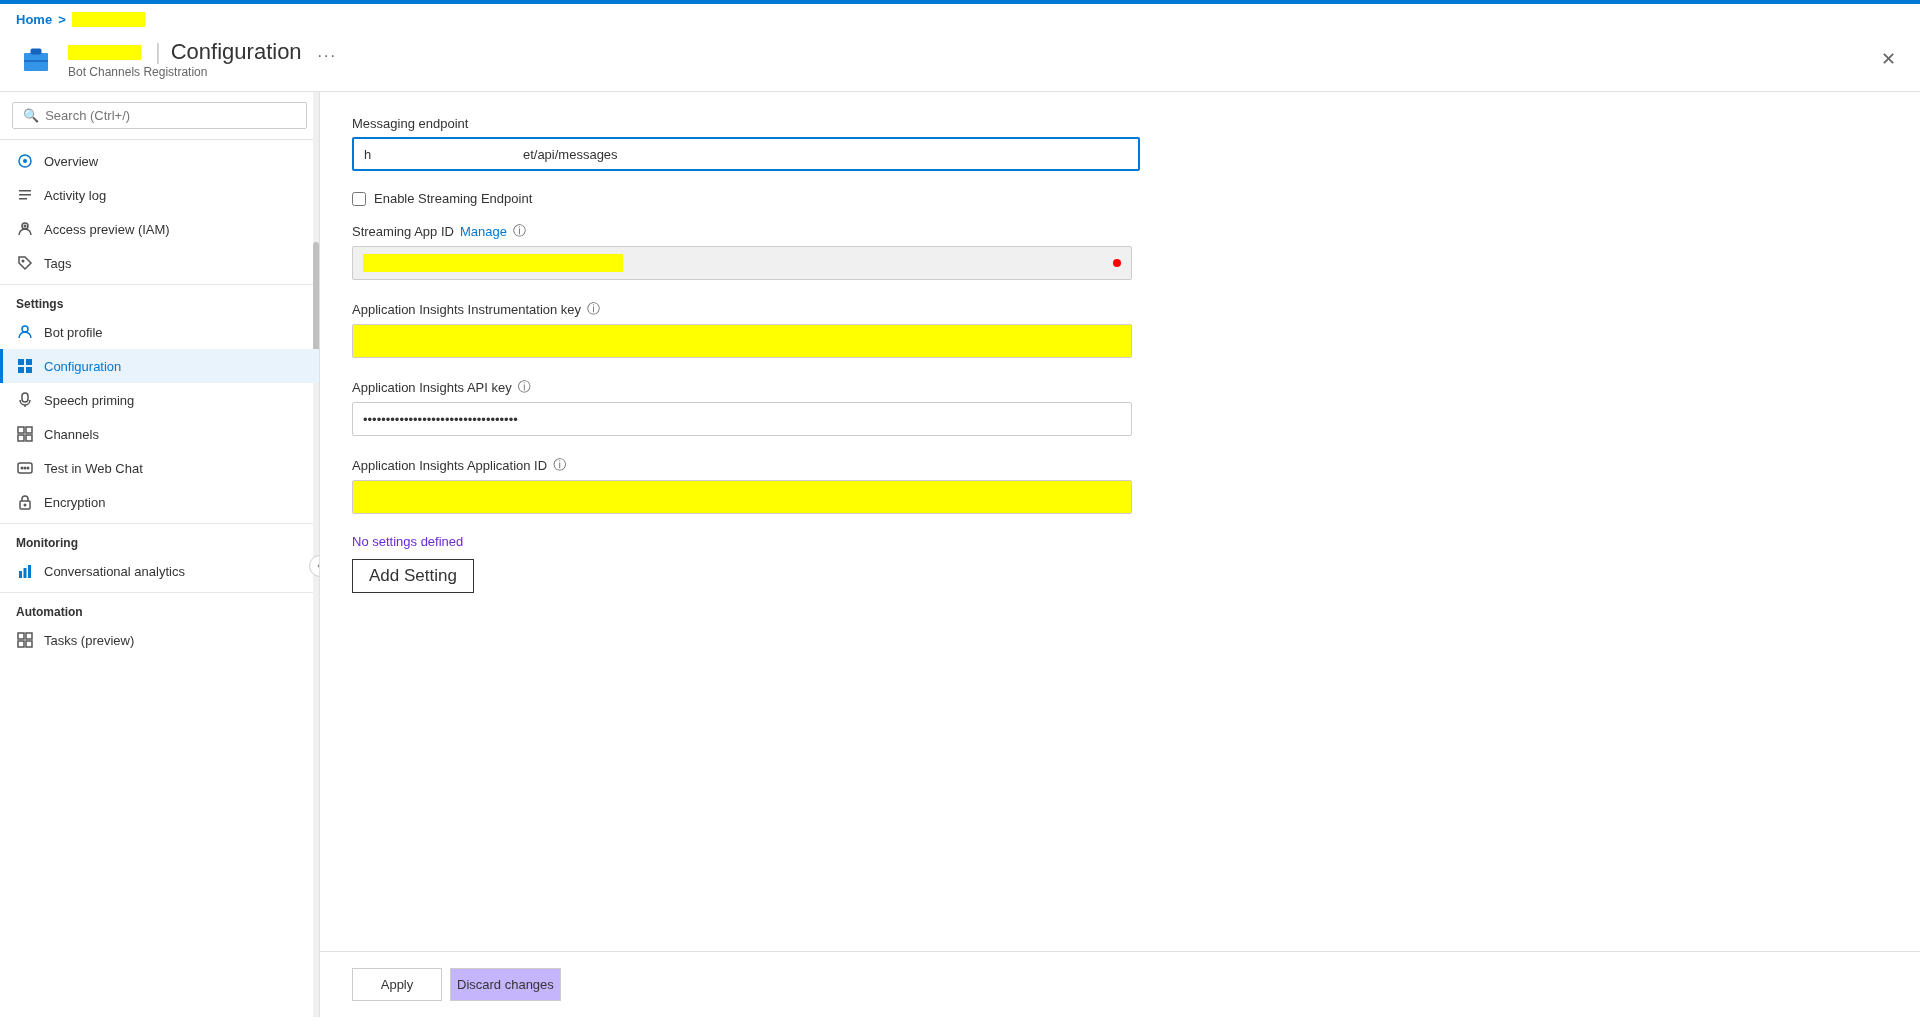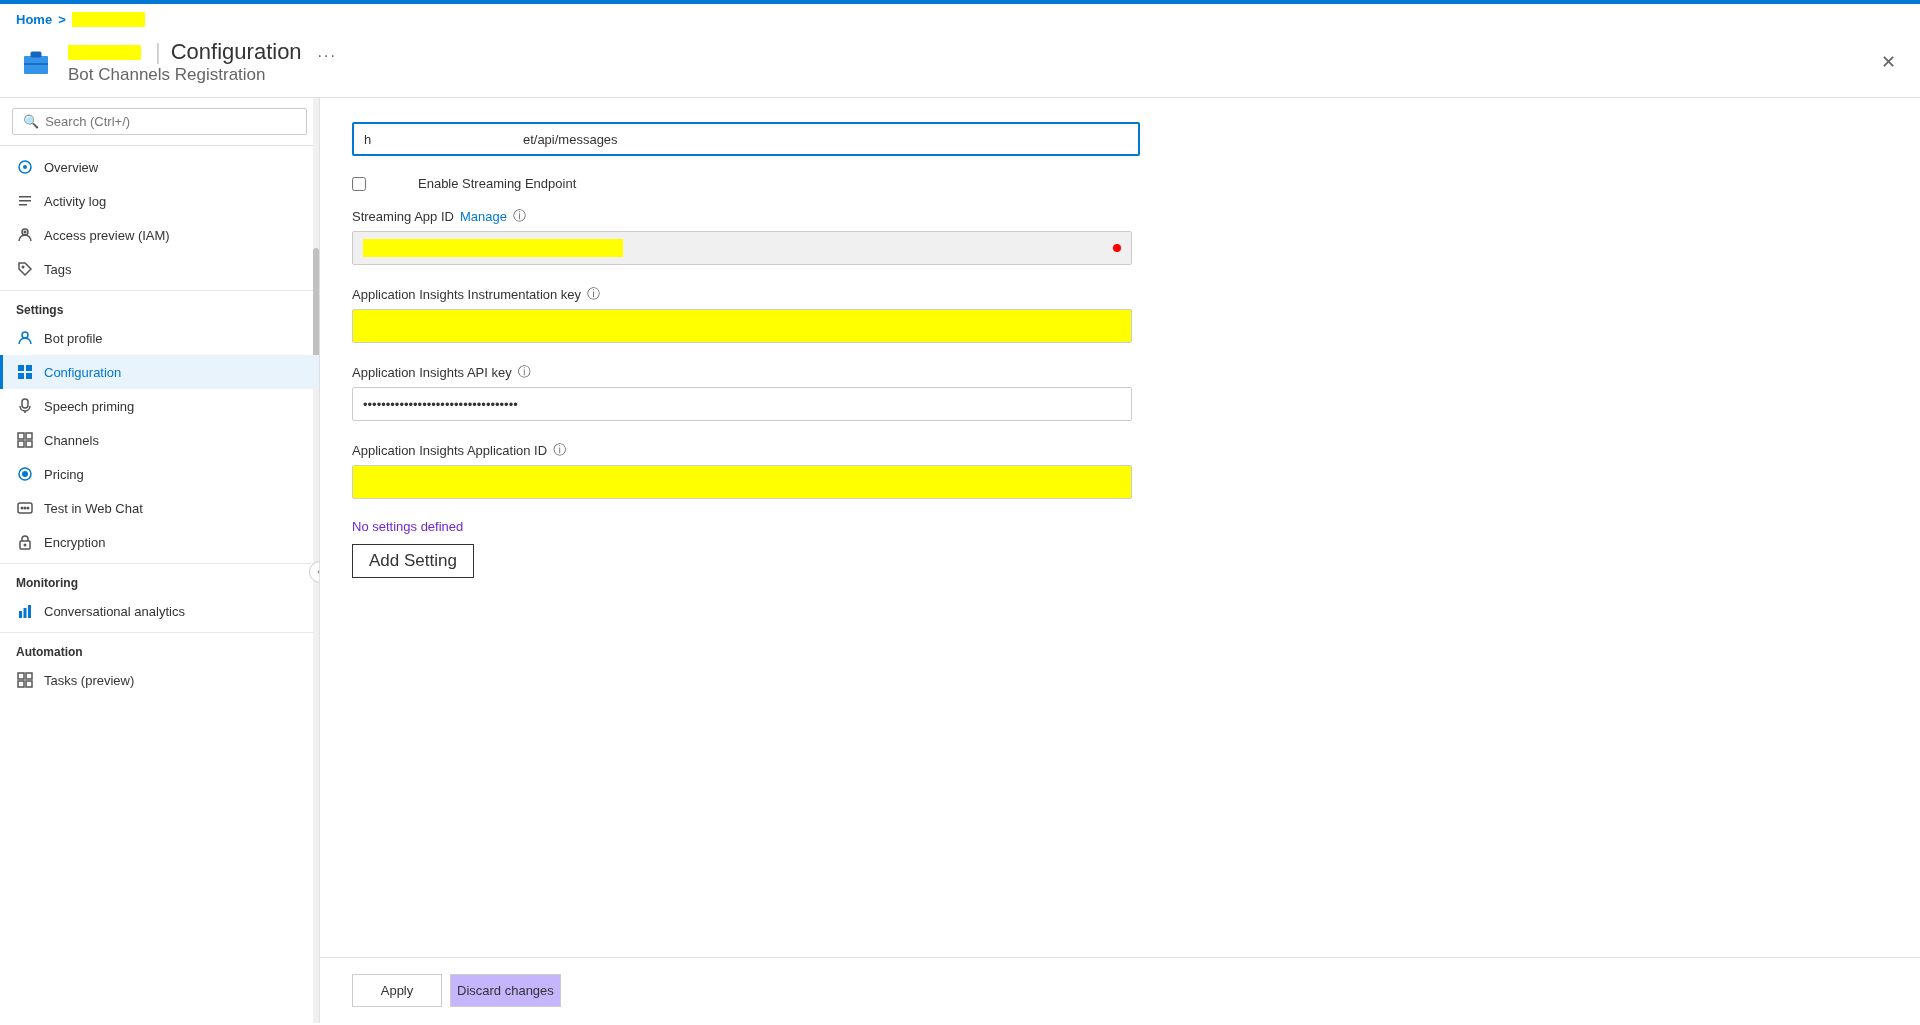--- a/index.html
+++ b/index.html
@@ -44,21 +44,21 @@
     .page-header-text { display: flex; flex-direction: column; }
     .page-header-title {
       font-size: 22px;
       font-weight: 300;
       color: #333;
       display: flex;
       align-items: center;
       gap: 10px;
     }
     .page-header-subtitle {
-      font-size: 17px;
+      font-size: 12px;
       color: #666;
     }
     .ellipsis-btn {
       background: none;
       border: none;
       cursor: pointer;
       color: #666;
       font-size: 16px;
       padding: 2px 6px;
       letter-spacing: 2px;
@@ -258,21 +258,21 @@
       color: #333;
     }
 
     .checkbox-row {
       display: flex;
       align-items: center;
       gap: 8px;
       margin-bottom: 16px;
     }
     .checkbox-row input[type="checkbox"] { width: 14px; height: 14px; }
-    .checkbox-row label { font-size: 13px; color: #333; margin-left: 44px; }
+    .checkbox-row label { font-size: 13px; color: #333; }
 
     .no-settings {
       font-size: 13px;
       color: #6d28d9;
       margin-bottom: 10px;
     }
 
     .add-setting-btn {
       background: #fff;
       border: 1px solid #333;
@@ -445,29 +445,20 @@
           <svg width="16" height="16" viewBox="0 0 16 16">
               <rect x="1" y="1" width="6" height="6" fill="none" stroke="#555" stroke-width="1.5"></rect>
               <rect x="9" y="1" width="6" height="6" fill="none" stroke="#555" stroke-width="1.5"></rect>
               <rect x="1" y="9" width="6" height="6" fill="none" stroke="#555" stroke-width="1.5"></rect>
               <rect x="9" y="9" width="6" height="6" fill="none" stroke="#555" stroke-width="1.5"></rect>
             </svg>
         </div>
         <span>Channels</span>
       </div>
 
-      <div class="nav-item">
-        <div class="nav-icon">
-          <svg width="16" height="16" viewBox="0 0 16 16">
-              <circle cx="8" cy="8" r="6" fill="none" stroke="#0078d4" stroke-width="1.5"></circle>
-              <circle cx="8" cy="8" r="3" fill="#0078d4"></circle>
-            </svg>
-        </div>
-        <span>Pricing</span>
-      </div>
 
       <div class="nav-item">
         <div class="nav-icon">
           <svg width="16" height="16" viewBox="0 0 16 16">
               <rect x="1" y="3" width="14" height="10" rx="2" fill="none" stroke="#555" stroke-width="1.5"></rect>
               <circle cx="5" cy="8" r="1.5" fill="#555"></circle>
               <circle cx="8" cy="8" r="1.5" fill="#555"></circle>
               <circle cx="11" cy="8" r="1.5" fill="#555"></circle>
             </svg>
         </div>
@@ -513,20 +504,23 @@
       </div>
 
     </div>
   </div>
 
   <div class="main-content">
     <div class="content-body">
 
       
       <div class="form-group">
+        <div class="form-label">
+          <span>Messaging endpoint</span>
+        </div>
         <div class="messaging-input-wrapper">
           <input type="text" class="messaging-input" value="h                                          et/api/messages" style="">
         </div>
       </div>
 
       
       <div class="checkbox-row">
         <input type="checkbox" id="streaming-checkbox" style="">
         <label for="streaming-checkbox">Enable Streaming Endpoint</label>
       </div>

